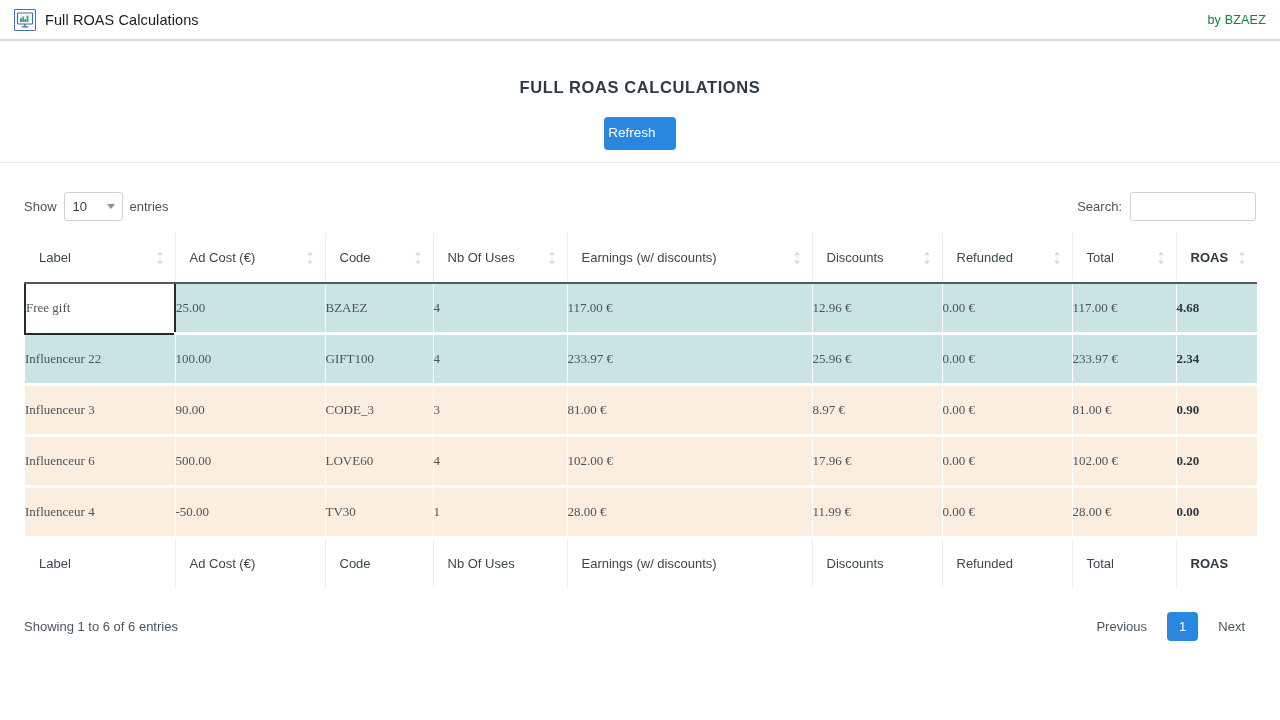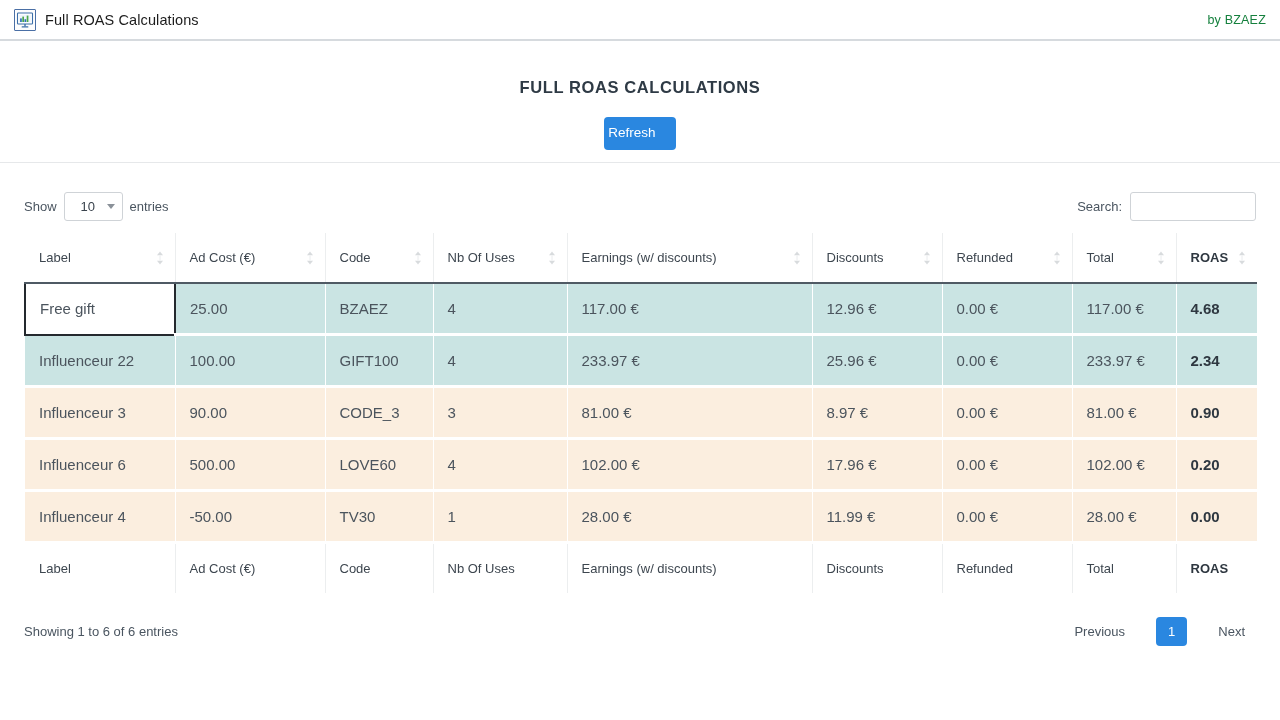--- a/index.html
+++ b/index.html
@@ -106,21 +106,21 @@
   }
   .dt-select {
     position: relative;
     width: 59px;
     height: 29px;
     border: 1px solid #cfd3d7;
     border-radius: 3px;
     background: #fff;
     display: flex;
     align-items: center;
-    padding: 0 16px;
+    padding: 0 8px;
     box-sizing: border-box;
     font-size: 13px;
     color: #3a434d;
     cursor: pointer;
   }
   .dt-select .caret {
     position: absolute;
     right: 7px;
     top: 50%;
     margin-top: -2px;
@@ -188,28 +188,29 @@
     padding: 17px 14px 17px 14px;
     border-top: 1px solid #d9dcdf;
     border-right: 1px solid #eceeef;
     box-sizing: border-box;
     background: #fff;
   }
   table.dt tfoot th:last-child { border-right: none; }
   table.dt tfoot th.bold-col { font-weight: bold; color: #2e3740; }
 
   table.dt tbody td {
-    padding: 16px 14px 16px 14px;
+    padding: 16px 14px 16px 0;
     color: #4b545d;
-    font-size: 15px;
+    font-size: 13px;
     border-right: 1px solid rgba(255,255,255,0.95);
     border-bottom: 3px solid #ffffff;
     box-sizing: border-box;
     vertical-align: middle;
     position: relative;
+    font-family: Liberation Serif, serif;
   }
   table.dt tbody td:last-child { border-right: none; }
   table.dt tbody tr.row-teal td { background: #cae4e3; }
   table.dt tbody tr.row-peach td { background: #fbeedf; }
   table.dt tbody td.roas { font-weight: bold; color: #2e3740; }
 
   td.cell-focused {
     background: #ffffff !important;
     border: 2px solid #24292e !important;
     color: #24292e;
@@ -236,21 +237,21 @@
     margin-top: 24px;
   }
   .dt-info {
     font-size: 13px;
     color: #4a5560;
     text-align: center;
   }
   .dt-paginate {
     display: flex;
     align-items: center;
-    gap: 16px;
+    gap: 5px;
   }
   .pg-btn {
     font-size: 13px;
     color: #4a5560;
     padding: 7px 11px;
     cursor: pointer;
     border-radius: 4px;
     user-select: none;
     background: transparent;
     border: none;

